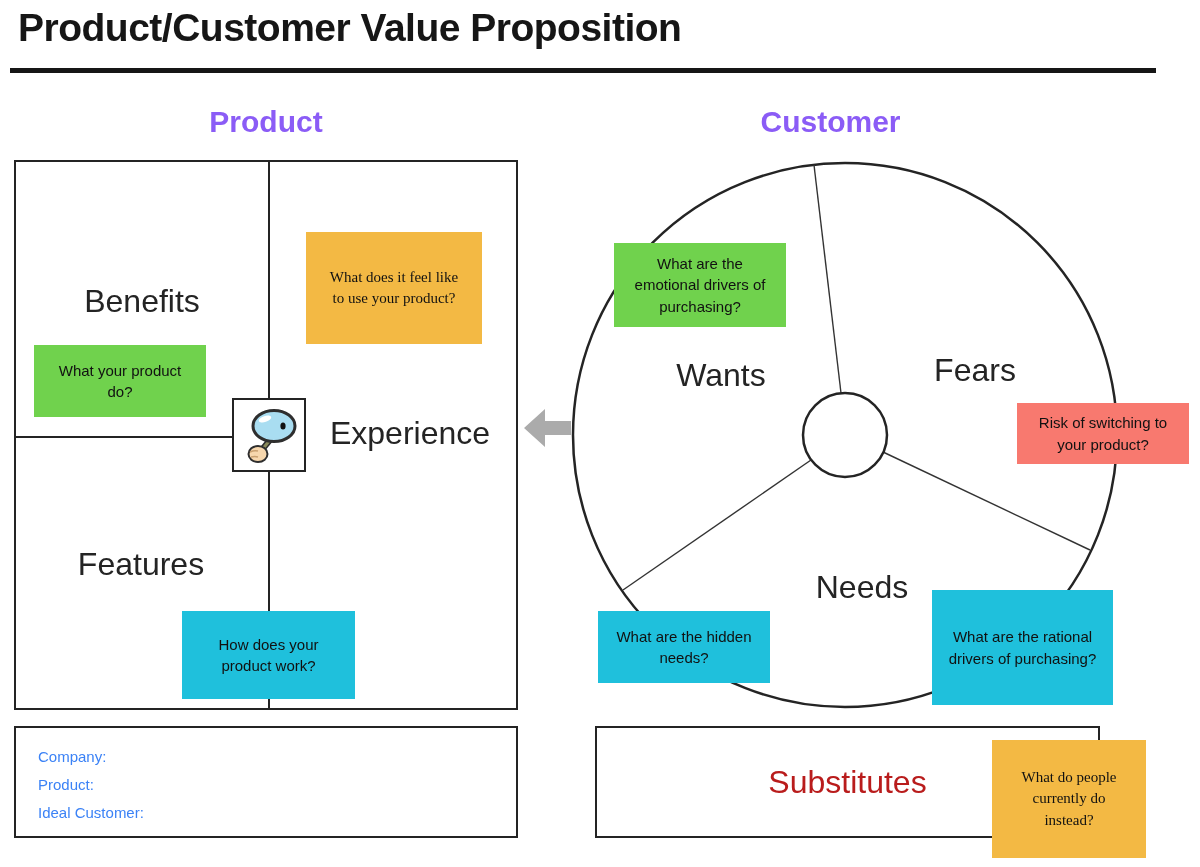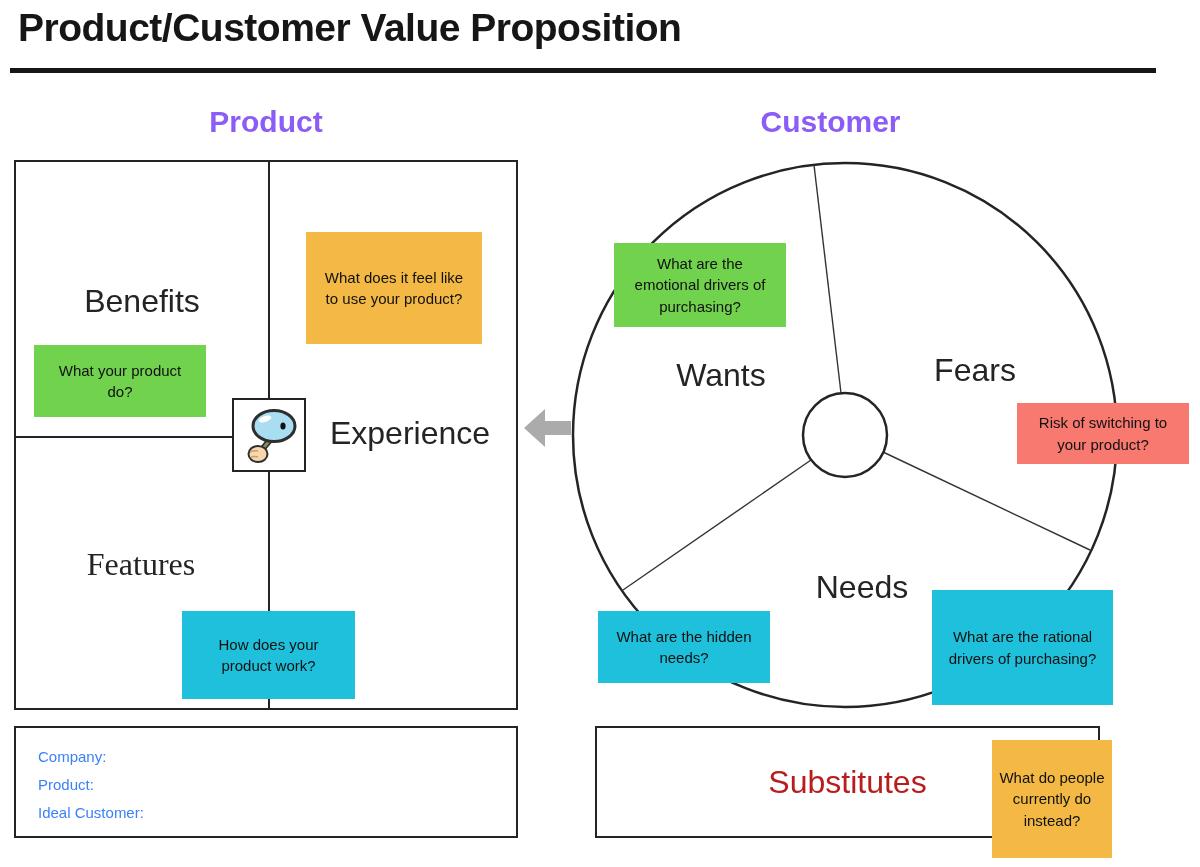--- a/index.html
+++ b/index.html
@@ -22,41 +22,41 @@
   .heading-product{left:14px;top:105px;width:504px;}
   .heading-customer{left:578px;top:105px;width:505px;}
 
   .frame{position:absolute;border:2px solid #242424;background:transparent;z-index:2;}
   .matrix-box{left:14px;top:160px;width:504px;height:550px;}
   .vline{position:absolute;left:268px;top:160px;width:2px;height:550px;background:#242424;z-index:2;}
   .hline{position:absolute;left:14px;top:436px;width:219px;height:2px;background:#242424;z-index:2;}
 
   .area-label{position:absolute;font-size:32px;color:#242424;text-align:center;z-index:3;white-space:nowrap;}
   .label-benefits{left:32px;top:283px;width:220px;}
-  .label-features{left:31px;top:546px;width:220px;font-family:Liberation Serif, serif;}
+  .label-features{left:31px;top:546px;width:220px;}
   .label-experience{left:310px;top:415px;width:200px;}
   .label-wants{left:641px;top:357px;width:160px;}
   .label-fears{left:895px;top:352px;width:160px;}
   .label-needs{left:782px;top:569px;width:160px;}
 
   .sticky{position:absolute;display:flex;flex-direction:column;justify-content:center;align-items:center;text-align:center;font-size:15px;line-height:1.42;color:#111;z-index:5;padding:4px;}
   .sticky span{display:block;}
   .sticky-green{background:var(--green);}
-  .sticky-orange{background:var(--orange);}
+  .sticky-orange{background:var(--orange);font-family:Liberation Serif, serif;}
   .sticky-cyan{background:var(--cyan);}
   .sticky-red{background:var(--red);}
 
   .note-benefits{left:34px;top:345px;width:172px;height:72px;}
   .note-experience{left:306px;top:232px;width:176px;height:112px;}
   .note-features{left:182px;top:611px;width:173px;height:88px;}
   .note-wants{left:598px;top:243px;width:172px;height:84px;margin-left:16px;}
   .note-fears{left:1017px;top:403px;width:172px;height:61px;}
   .note-hidden{left:598px;top:611px;width:172px;height:72px;}
   .note-rational{left:932px;top:590px;width:181px;height:115px;}
-  .note-substitutes{left:992px;top:740px;width:120px;height:118px;}
+  .note-substitutes{left:992px;top:740px;width:154px;height:118px;}
 
   .icon-box{position:absolute;left:232px;top:398px;width:74px;height:74px;background:#fff;border:2px solid #242424;z-index:4;display:flex;align-items:center;justify-content:center;}
 
   .arrow-svg{position:absolute;left:518px;top:404px;width:58px;height:48px;color:var(--arrow);z-index:3;}
 
   .circle-svg{position:absolute;left:560px;top:148px;width:580px;height:575px;z-index:1;}
 
   .info-box{left:14px;top:726px;width:504px;height:112px;padding:15px 0 0 22px;font-size:15px;z-index:2;}
   .info-box .info-line{line-height:28px;color:#3b82f6;}
 

